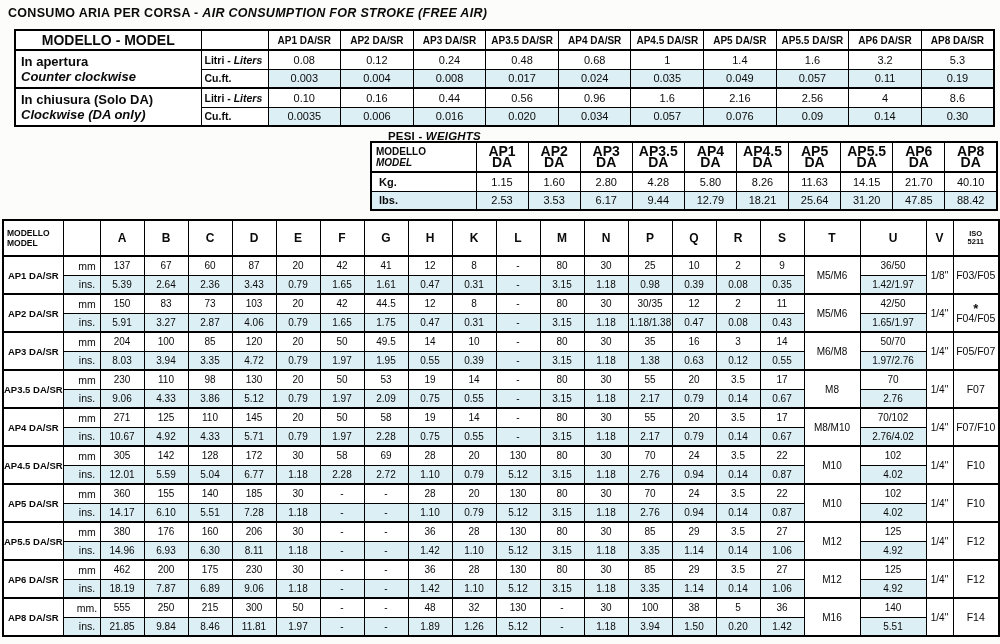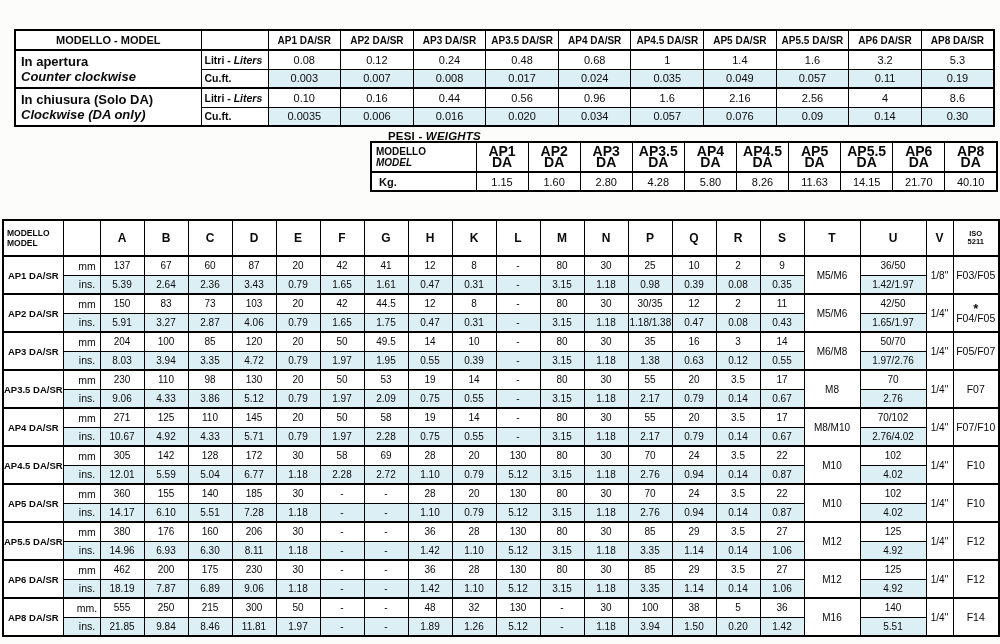--- a/index.html
+++ b/index.html
@@ -17,21 +17,21 @@
   th, td { border:1px solid #000; text-align:center; vertical-align:middle;
            padding:0 1px; overflow:hidden; white-space:nowrap; font-weight:normal; }
   .tint { background:#dceff5; }
   tr.grp > th, tr.grp > td { border-top:2px solid #000; }
   thead th { border-bottom:2px solid #000; }
 
   
   .air { left:14px; top:29px; width:981px; border:2px solid #000; }
   .air thead tr { height:20px; }
   .air tbody tr { height:19px; }
-  .air .mh { width:186px; font-weight:bold; font-size:11px; }
+  .air .mh { width:186px; font-weight:bold; font-size:14px; }
   .air .uh { width:67px; }
   .air .apcol { font-weight:bold; font-size:10px; }
   .air td { font-size:11px; }
   .air .airlab { text-align:left; padding-left:5px; font-size:13px; font-weight:bold; }
   .air .airlab .al2 { font-style:italic; }
   .air .unitcell { text-align:left; padding-left:3px; font-size:10.5px; font-weight:bold; }
   .air .unitcell .it { font-style:italic; }
 
   
   .weights { left:370px; top:141px; width:628px; border:2px solid #000; }
@@ -54,20 +54,23 @@
   .dims .dimmodel { font-weight:bold; font-size:9.5px; padding:0; }
   .dims .dimunit { font-size:10.5px;padding-left:12px; }
   .dims .isoc { font-size:10.5px; line-height:10px; }
   .dims .star { font-size:13px; font-weight:bold; line-height:9px; }
 </style>
 </head>
 <body>
 
 <div class="page">
 
+  <div class="title air-title">
+    <span>CONSUMO ARIA PER CORSA - </span><span class="it">AIR CONSUMPTION FOR STROKE (FREE AIR)</span>
+  </div>
 
   <table class="air">
     <colgroup>
         <col style="width:186px">
         <col style="width:67px">
       </colgroup>
     <thead>
       <tr>
         <th class="mh">MODELLO - MODEL</th>
         <th class="uh"></th>
@@ -97,21 +100,21 @@
           <td>0.68</td>
           <td>1</td>
           <td>1.4</td>
           <td>1.6</td>
           <td>3.2</td>
           <td>5.3</td>
         </tr>
         <tr>
           <td class="unitcell"><span>Cu.ft.</span></td>
           <td class="tint">0.003</td>
-          <td class="tint">0.007</td>
+          <td class="tint">0.004</td>
           <td class="tint">0.008</td>
           <td class="tint">0.017</td>
           <td class="tint">0.024</td>
           <td class="tint">0.035</td>
           <td class="tint">0.049</td>
           <td class="tint">0.057</td>
           <td class="tint">0.11</td>
           <td class="tint">0.19</td>
         </tr>
         <tr class="grp">
@@ -209,20 +212,33 @@
           <td>1.15</td>
           <td>1.60</td>
           <td>2.80</td>
           <td>4.28</td>
           <td>5.80</td>
           <td>8.26</td>
           <td>11.63</td>
           <td>14.15</td>
           <td>21.70</td>
           <td>40.10</td>
+        </tr>
+        <tr>
+          <td class="wlab tint">lbs.</td>
+          <td class="tint">2.53</td>
+          <td class="tint">3.53</td>
+          <td class="tint">6.17</td>
+          <td class="tint">9.44</td>
+          <td class="tint">12.79</td>
+          <td class="tint">18.21</td>
+          <td class="tint">25.64</td>
+          <td class="tint">31.20</td>
+          <td class="tint">47.85</td>
+          <td class="tint">88.42</td>
         </tr>
       </tbody>
   </table>
 
 
   <table class="dims">
     <colgroup>
       <col style="width:60px">
         <col style="width:37px">
       <col style="width:44px">

